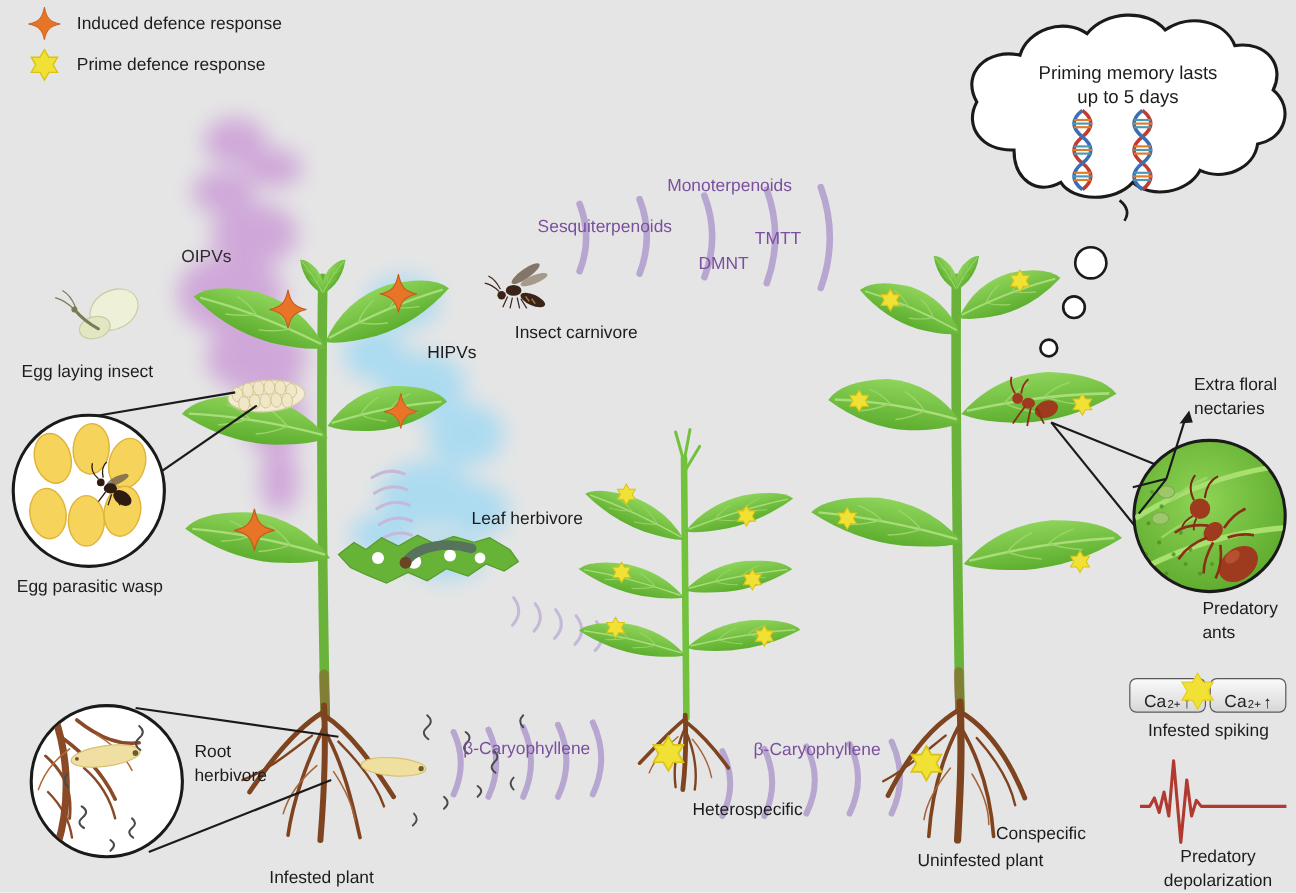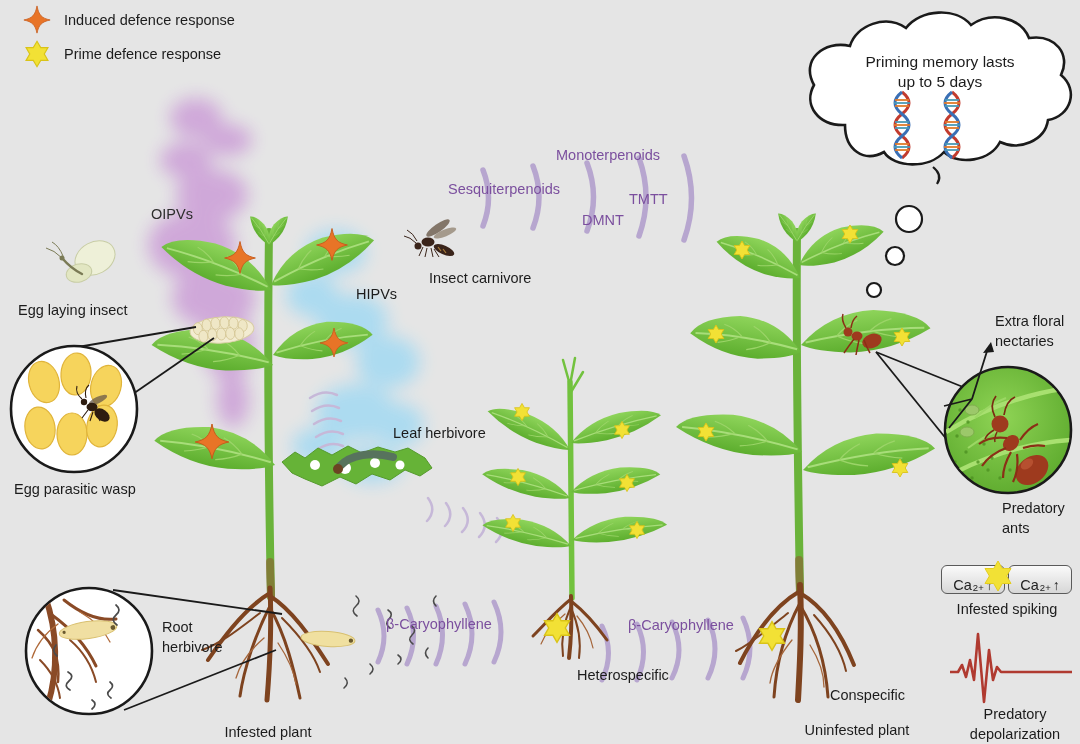--- a/index.html
+++ b/index.html
@@ -454,21 +454,21 @@
 
 <div class="lbl" style="left:18px;top:301px;">Egg laying insect</div>
 <div class="lbl" style="left:14px;top:480px;">Egg parasitic wasp</div>
 <div class="lbl" style="left:429px;top:269px;">Insect carnivore</div>
 <div class="lbl" style="left:393px;top:424px;">Leaf herbivore</div>
 <div class="lbl" style="left:162px;top:618px;">Root
 herbivore</div>
 <div class="lbl center" style="left:203px;top:723px;width:130px;">Infested plant</div>
 <div class="lbl" style="left:577px;top:666px;text-align:right;">Heterospecific</div>
 <div class="lbl" style="left:830px;top:662px;margin-top:24px;">Conspecific</div>
-<div class="lbl center" style="left:792px;top:709px;width:130px;margin-top:12px;">Uninfested plant</div>
+<div class="lbl center" style="left:752px;top:709px;width:130px;">Uninfested plant</div>
 <div class="lbl" style="left:958px;top:499px;margin-left:44px;">Predatory ants</div>
 <div class="lbl" style="left:995px;top:312px;">Extra floral
 nectaries</div>
 <div class="lbl center" style="left:942px;top:600px;width:130px;">Infested spiking</div>
 <div class="lbl center" style="left:950px;top:705px;width:130px;">Predatory
 depolarization</div>
 
 <div id="ca-strip">
   <div class="ca-box">
     <span>Ca</span>

